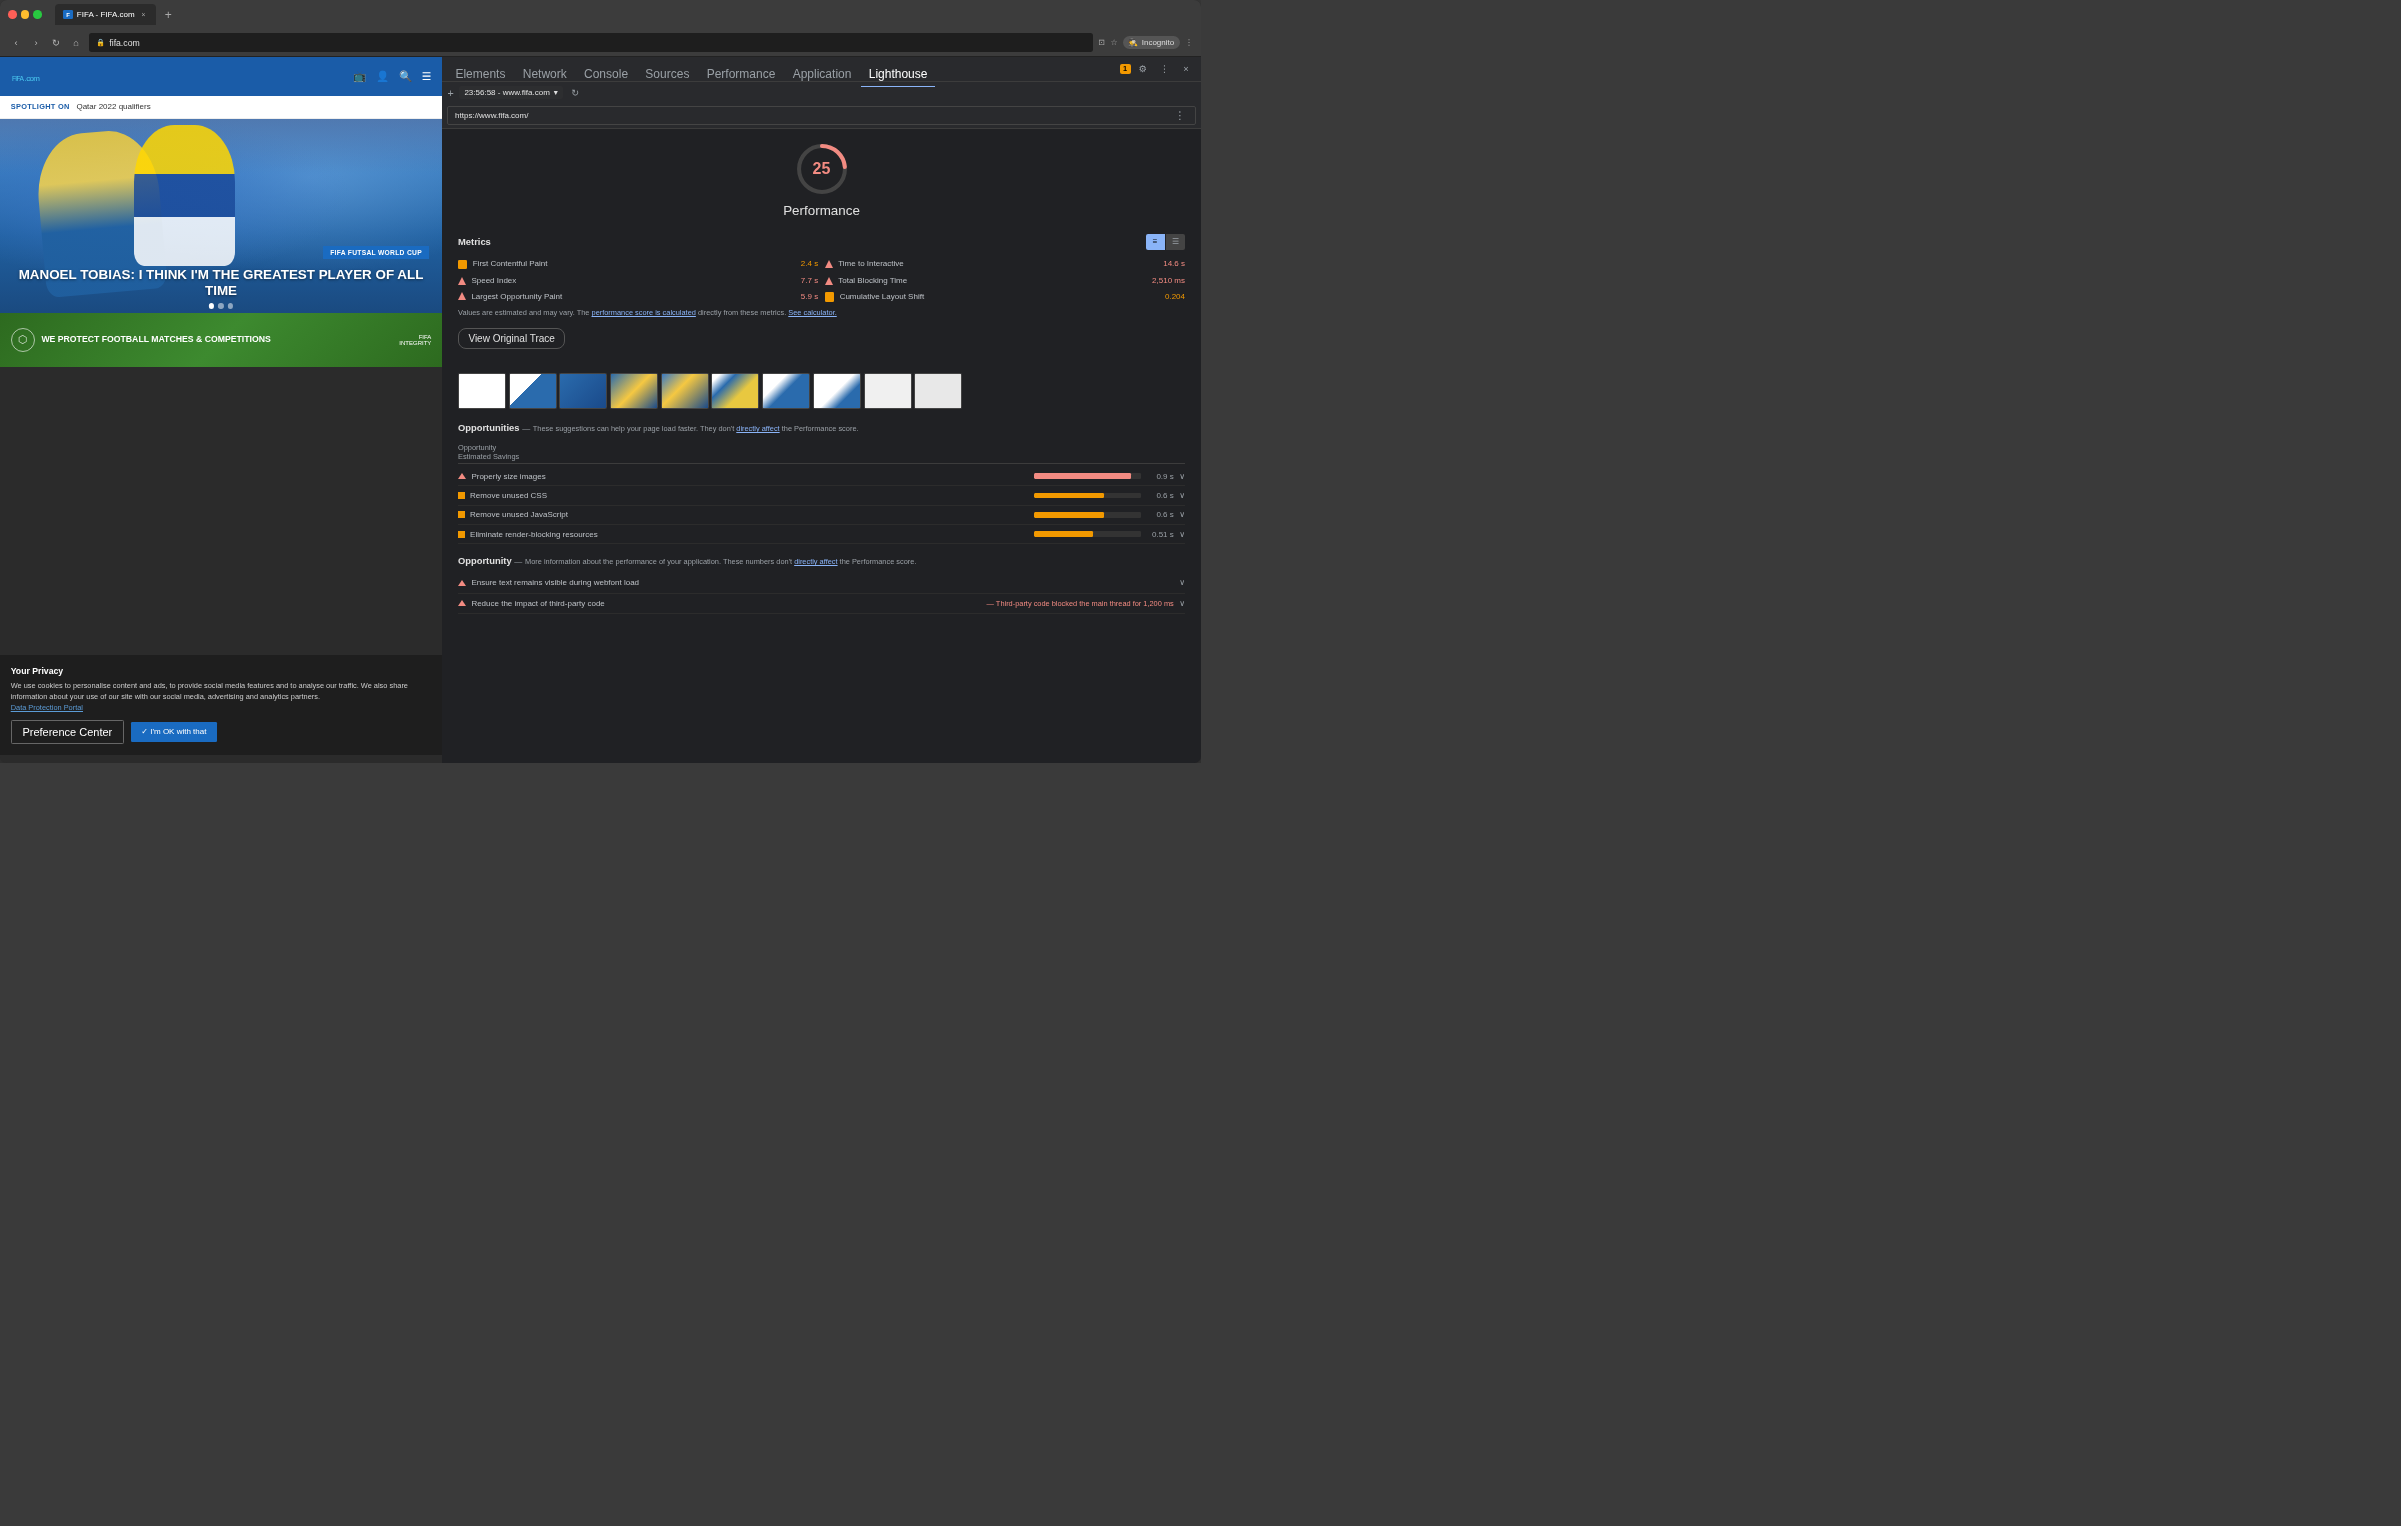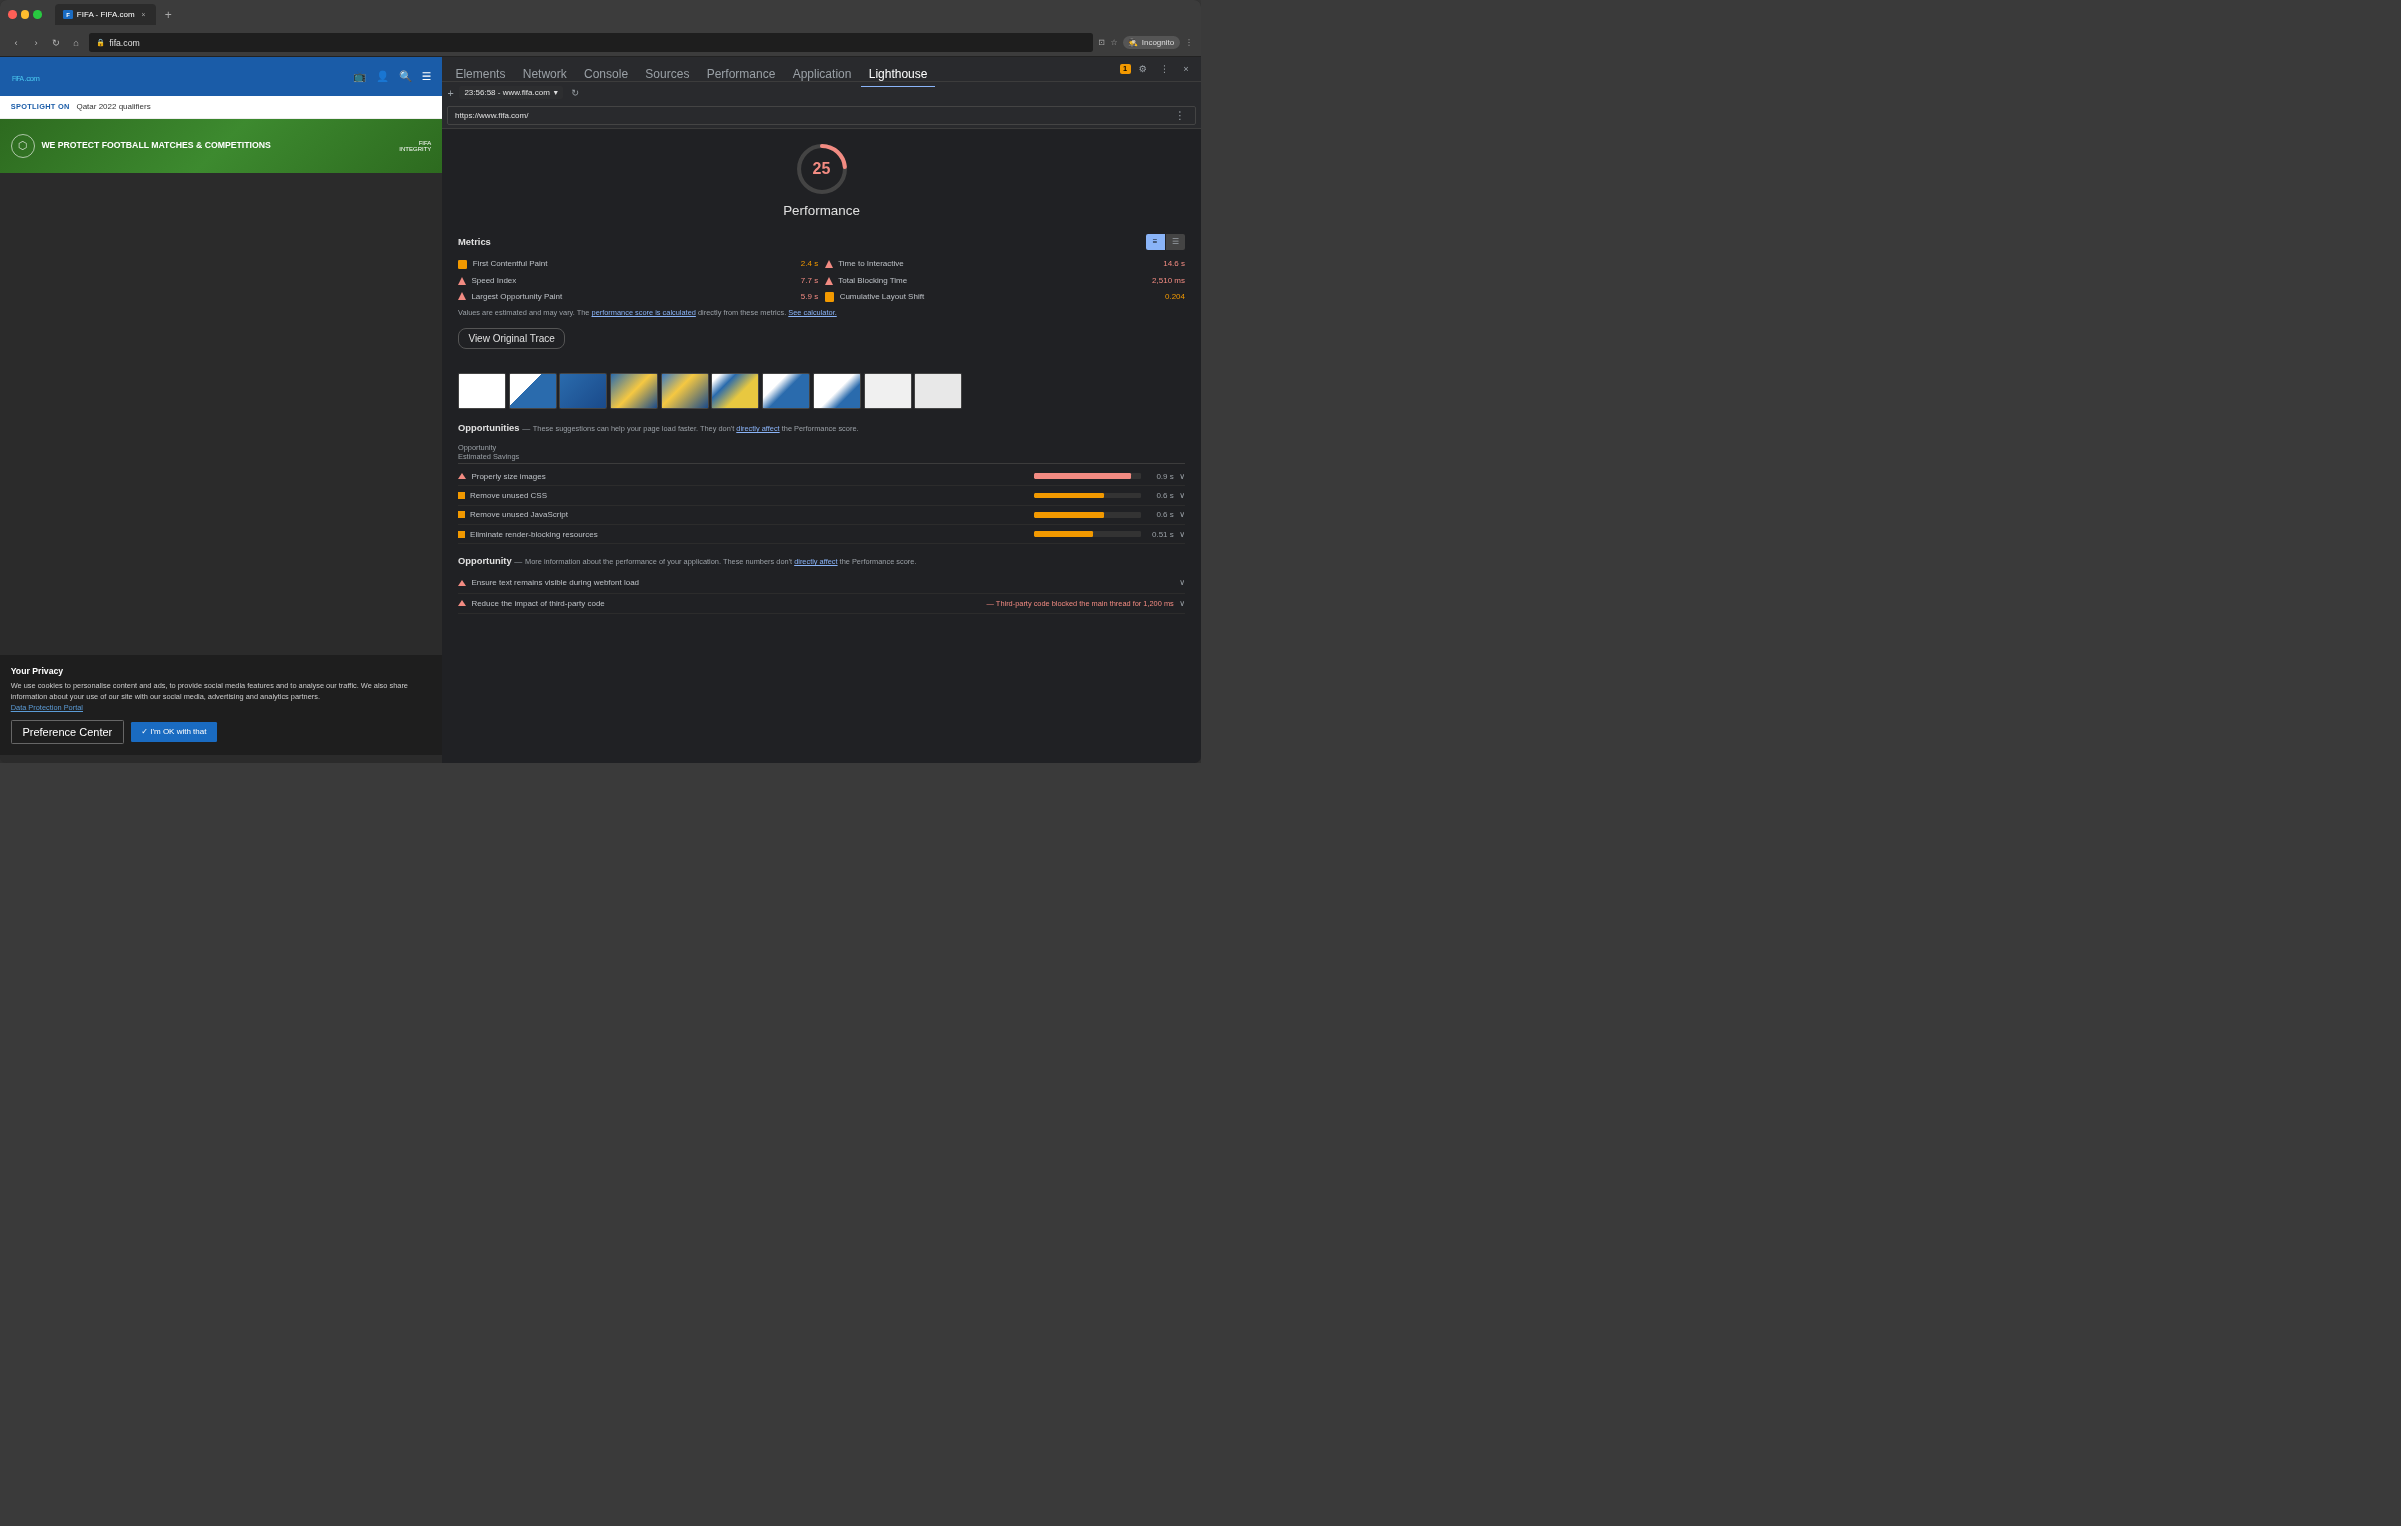--- a/index.html
+++ b/index.html
@@ -891,20 +891,34 @@
           <span>🔍</span>
           <span>☰</span>
         </div>
       </div>
 
       <div class="spotlight-bar">
         <span class="spotlight-label">SPOTLIGHT ON</span>
         <span class="spotlight-text">Qatar 2022 qualifiers</span>
       </div>
 
+      <div class="fifa-hero">
+        <div class="hero-photo-bg"></div>
+        <div class="hero-audience"></div>
+
+        <div style="position:absolute; left:40px; top:13.4px; width:121px; height:161px; background: linear-gradient(180deg, #e8c840 0%, #f0d050 30%, #2060a0 60%, #2060a0 100%); border-radius: 40% 40% 10% 10%; opacity:0.9; transform: rotate(-5deg);"></div>
+        <div style="position:absolute; left:134px; top:6.7px; width:101px; height:141px; background: linear-gradient(180deg, #ffd700 0%, #ffd700 35%, #1a4a9a 35%, #1a4a9a 65%, #fff 65%); border-radius: 40% 40% 10% 10%; opacity:0.85;"></div>
+        <div class="hero-tag">FIFA FUTSAL WORLD CUP</div>
+        <div class="hero-title">MANOEL TOBIAS: I THINK I'M THE GREATEST PLAYER OF ALL TIME</div>
+        <div class="hero-dots">
+          <div class="hero-dot active"></div>
+          <div class="hero-dot"></div>
+          <div class="hero-dot"></div>
+        </div>
+      </div>
 
       <div class="integrity-banner">
         <div class="integrity-icon">⬡</div>
         <div class="integrity-text">WE PROTECT FOOTBALL MATCHES &amp; COMPETITIONS</div>
         <div class="integrity-logo">
           <span>FIFA</span>
           <span>INTEGRITY</span>
         </div>
       </div>
 

